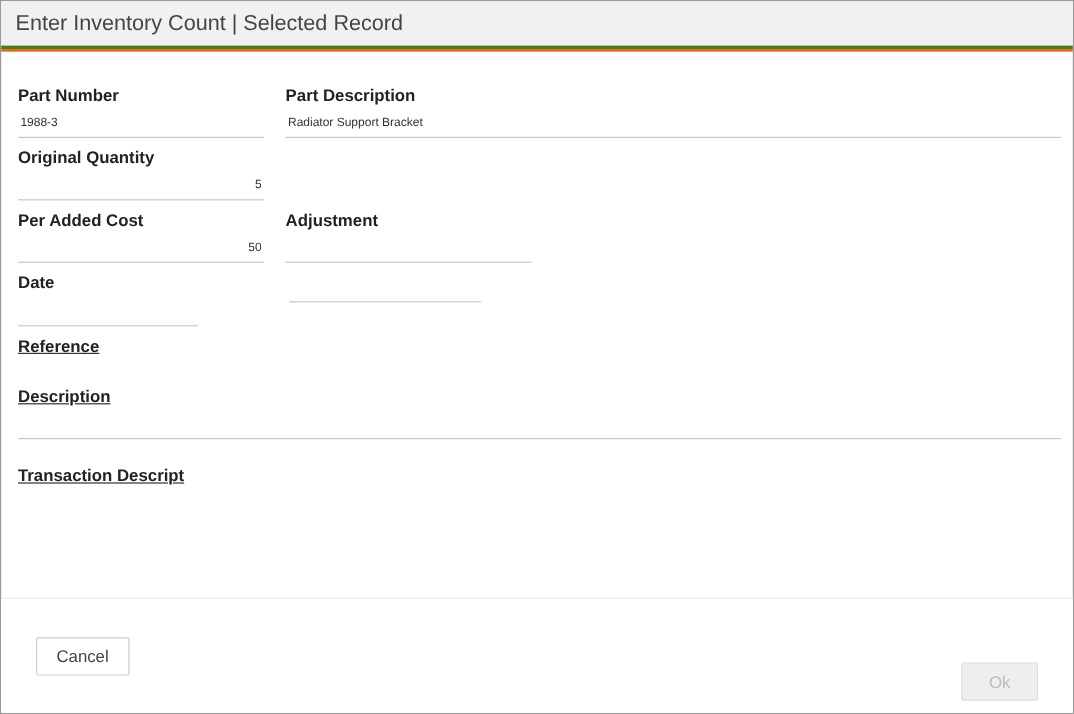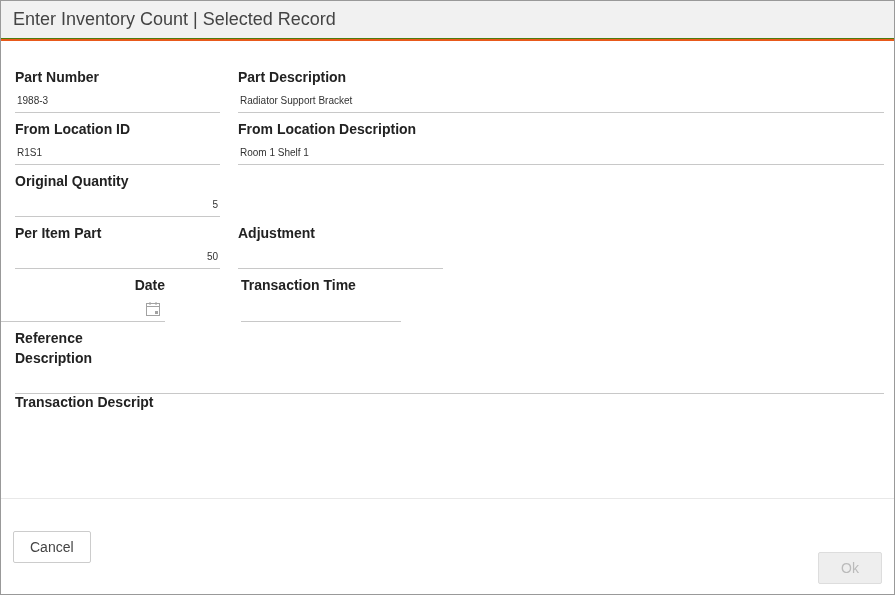--- a/index.html
+++ b/index.html
@@ -19,21 +19,21 @@
       border: 1px solid #999;
       display: flex;
       flex-direction: column;
       position: relative;
     }
     .title-bar {
       background: #f1f1f1;
       padding: 8px 12px;
       font-size: 18px;
       color: #444;
-      border-bottom: 1px solid #4d7c0f;
+      border-bottom: 3px solid #4d7c0f;
     }
     .accent-bar {
       height: 2px;
       background: #e8591a;
     }
     .content-area {
       flex: 1;
       position: relative;
       overflow: hidden;
     }
@@ -58,21 +58,20 @@
     .field.narrow {
       width: 205px;
       flex: 0 0 205px;
     }
     .field.wide {
       flex: 1;
     }
     .field.narrow2 {
       width: 150px;
       flex: 0 0 150px;
-      align-items: flex-end;
     }
     .field.mid {
       width: 160px;
       flex: 0 0 160px;
       margin-left: 0;
     }
     .field-label {
       font-weight: bold;
       color: #222;
       margin-bottom: 4px;
@@ -110,21 +109,21 @@
     }
     .icon {
       width: 16px;
       height: 16px;
       opacity: 0.6;
       margin-right: 4px;
       margin-left: 4px;
     }
     .footer {
       border-top: 1px solid #e8e8e8;
-      padding: 10px 12px;
+      padding: 10px 29px;
       display: flex;
       justify-content: space-between;
       align-items: center;
       background: #fff;
     }
     .btn {
       padding: 7px 16px;
       font-size: 14px;
       border: 1px solid #ccc;
       background: #fff;
@@ -149,20 +148,22 @@
     .form-scroll::-webkit-scrollbar-thumb {
       background: #c6c6c6;
       border: 2px solid #f6f6f6;
       border-radius: 2px;
     }
     .form-scroll::-webkit-scrollbar-button {
       background: #f0f0f0;
       height: 16px;
     }
     .full-row {
+      margin-bottom: 22px;
+      text-decoration: underline;
     }
     .full-row .field {
       width: 100%;
     }
     .full-row .field-input {
       width: 100%;
     }
   </style>
 </head>
 <body>
@@ -178,41 +179,31 @@
         <div class="field narrow">
           <div class="field-label">Part Number</div>
           <input class="field-input" value="1988-3" style="">
         </div>
         <div class="field wide">
           <div class="field-label">Part Description</div>
           <input class="field-input" value="Radiator Support Bracket" style="">
         </div>
       </div>
 
-      <div class="form-row">
-        <div class="field narrow">
-          <div class="field-label">From Location ID</div>
-          <input class="field-input" value="R1S1" style="">
-        </div>
-        <div class="field wide">
-          <div class="field-label">From Location Description</div>
-          <input class="field-input" value="Room 1 Shelf 1" style="">
-        </div>
-      </div>
 
       <div class="form-row">
         <div class="field narrow">
           <div class="field-label">Original Quantity</div>
           <input class="field-input right" value="5" style="">
         </div>
       </div>
 
       <div class="form-row">
         <div class="field narrow">
-          <div class="field-label">Per Item Part</div>
+          <div class="field-label">Per Added Cost</div>
           <input class="field-input right" value="50" style="">
         </div>
         <div class="field narrow">
           <div class="field-label">Adjustment</div>
           <input class="field-input right" value="" style="">
         </div>
       </div>
 
       <div class="form-row">
         <div class="field narrow2">
@@ -222,21 +213,20 @@
             <svg class="icon" viewBox="0 0 16 16">
               <rect x="1.5" y="2.5" width="13" height="12" fill="none" stroke="#666" stroke-width="1"></rect>
               <line x1="1.5" y1="5.5" x2="14.5" y2="5.5" stroke="#666" stroke-width="1"></line>
               <line x1="5" y1="1" x2="5" y2="4" stroke="#666" stroke-width="1"></line>
               <line x1="11" y1="1" x2="11" y2="4" stroke="#666" stroke-width="1"></line>
               <rect x="10" y="10" width="3" height="3" fill="#666"></rect>
             </svg>
           </div>
         </div>
         <div class="field mid" style="margin-left:58px;">
-          <div class="field-label">Transaction Time</div>
           <div class="field-with-icon">
             <input value="" style="">
             <svg class="icon" viewBox="0 0 16 16">
               <circle cx="8" cy="8" r="6.5" fill="none" stroke="#888" stroke-width="1"></circle>
               <line x1="8" y1="8" x2="8" y2="4" stroke="#888" stroke-width="1"></line>
               <line x1="8" y1="8" x2="11" y2="10" stroke="#888" stroke-width="1"></line>
             </svg>
           </div>
         </div>
       </div>

